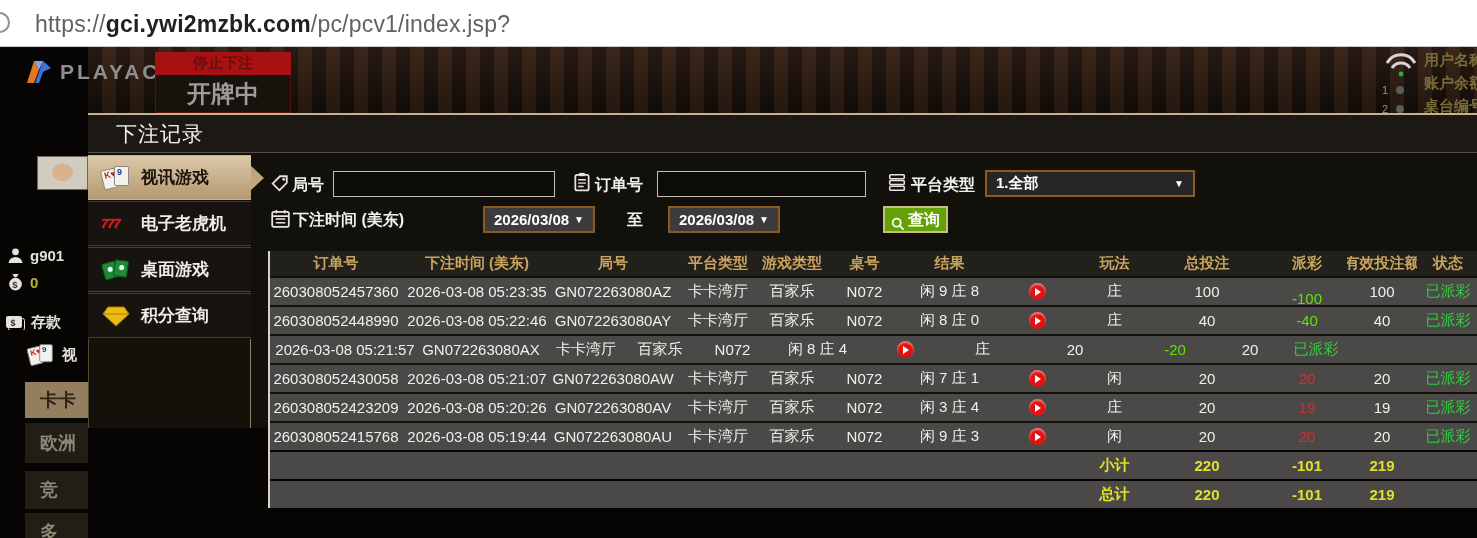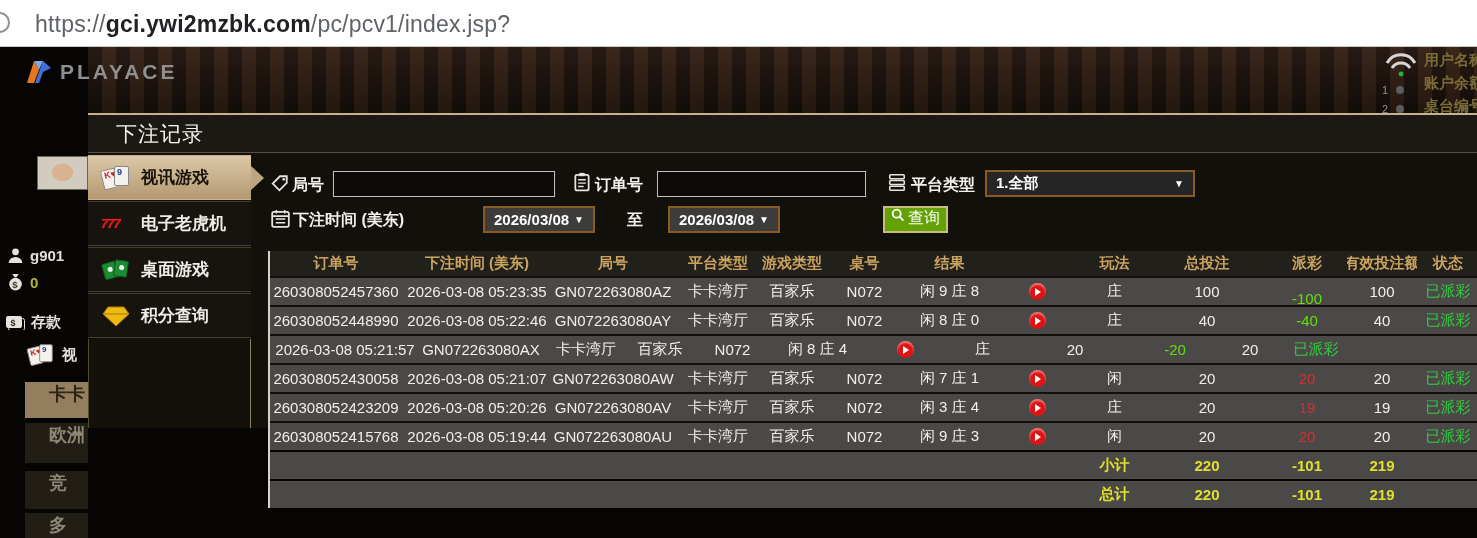--- a/index.html
+++ b/index.html
@@ -40,22 +40,22 @@
   .seat-dot { position:absolute; left:16px; width:8px; height:8px; border-radius:50%; background:#5c5c5c; }
 
   
   .left-strip { position:absolute; left:0; top:72px; width:88px; bottom:0; overflow:hidden; z-index:1; }
   .avatar { position:absolute; left:37px; top:37px; width:51px; height:34px;
     background:radial-gradient(ellipse 55% 70% at 50% 48%, #d9b28f 0 38%, #d2ccc0 40%);
     border:1px solid #6b655c; }
   .frag-row { position:absolute; display:flex; align-items:center; gap:6px; color:#e3e0da;
     font-size:15px; font-weight:700; white-space:nowrap; }
   .balance-num { color:#b5b52a; }
-  .hall-item { position:absolute; left:25px; width:63px; display:flex; align-items:flex-start;
-    font-size:18px; font-weight:700; padding-left:24px; }
+  .hall-item { position:absolute; left:25px; width:63px; display:flex; align-items:center;
+    font-size:18px; font-weight:700; padding-left:15px; }
   .hall-active { background:#937e5d; color:#2e2416; }
   .hall-dim { background:#221d15; color:#8d8776; }
 
   
   .modal { position:absolute; left:88px; top:66px; width:1389px; height:315px;
     background:#12100a; border-top:2px solid #c6b28c; z-index:5; }
   .modal-title-bar { height:38px; background:#1c1914; border-bottom:1px solid #565148;
     display:flex; align-items:center; padding-left:28px; }
   .modal-title { color:#f4f2ee; font-size:21px; letter-spacing:1px; }
   .modal-body { position:absolute; left:0; top:40px; right:0; bottom:0; }
@@ -91,22 +91,22 @@
   .flt-icon { position:absolute; color:#e8e5de; }
   .text-input { position:absolute; height:26px; background:#0d0b08; border:1px solid #c3c0ba;
     color:#eee; font-size:14px; padding:0 6px; outline:none; }
   .sel-box { position:absolute; height:27px; background:#262626; border:2px solid var(--date-border,#8a5a20);
     color:#fff; font-size:15px; font-weight:700; display:flex; align-items:center; cursor:pointer; }
   .sel-arrow { font-size:10px; color:#fff; }
   .datebox { justify-content:center; gap:5px; background:#3d3c3a; }
   .platbox { padding:0 9px; }
   .platbox .sel-arrow { margin-left:auto; }
   .query-btn { position:absolute; height:27px; width:65px; background:var(--query-green,#63a104);
-    border:2px solid #c9bd7e; color:#fff; font-size:16px; font-weight:400;
-    display:flex; align-items:flex-start; justify-content:center; gap:3px; cursor:pointer; }
+    border:2px solid #c9bd7e; color:#fff; font-size:16px; font-weight:700;
+    display:flex; align-items:flex-end; justify-content:center; gap:3px; cursor:pointer; }
 
   
   .bet-table { position:absolute; left:17px; top:96px; width:1209px; border-left:2px solid #d6d2c9; }
   .t-row { display:flex; width:1209px; }
   .t-head { height:25px; background:#22201b; }
   .t-head .cell { color:var(--header-gold,#c9a35f); font-size:15px; font-weight:700; }
   .t-data { height:27px; background:#4b4947; margin-top:2px; }
   .t-data .cell { color:#f1efec; font-size:15px; }
   .t-total .cell { color:var(--total-yellow,#e0e02c); font-weight:700; }
   .cell { display:flex; align-items:center; justify-content:center; white-space:nowrap; overflow:hidden; }
@@ -135,20 +135,24 @@
 
     <div class="brand">
       <svg width="26" height="24" viewBox="0 0 26 24">
         <polygon points="1,23 8,1 13,10 8,23" fill="#e8761e"></polygon>
         <polygon points="9,23 17,1 25,8 17,12 13,23" fill="#3f6fd8"></polygon>
         <polygon points="8,1 17,1 13,10" fill="#7fa8e8"></polygon>
       </svg>
       <span class="brand-text">PLAYACE</span>
     </div>
 
+    <div class="game-banner">
+      <div class="stop-bet">停止下注</div>
+      <div class="dealing">开牌中</div>
+    </div>
 
     <div class="user-cluster">
       <svg class="wifi" width="36" height="26" viewBox="0 0 36 26">
         <path d="M4 10 A 16 16 0 0 1 32 10" fill="none" stroke="#d6d6d6" stroke-width="3"></path>
         <path d="M9 15 A 10.5 10.5 0 0 1 27 15" fill="none" stroke="#d6d6d6" stroke-width="3"></path>
         <circle cx="18" cy="21" r="2.4" fill="#2fae3a"></circle>
       </svg>
       <div class="info-labels">
         <div>用户名称</div>
         <div>账户余额</div>

